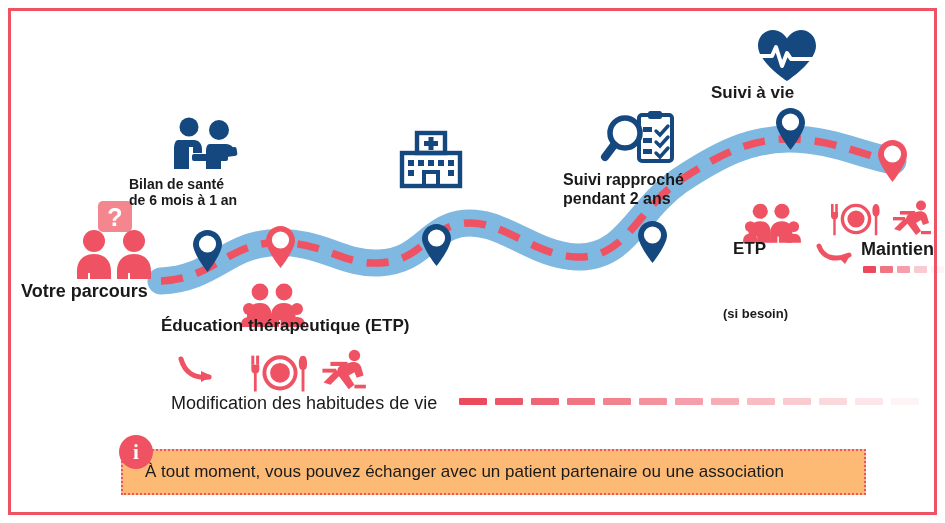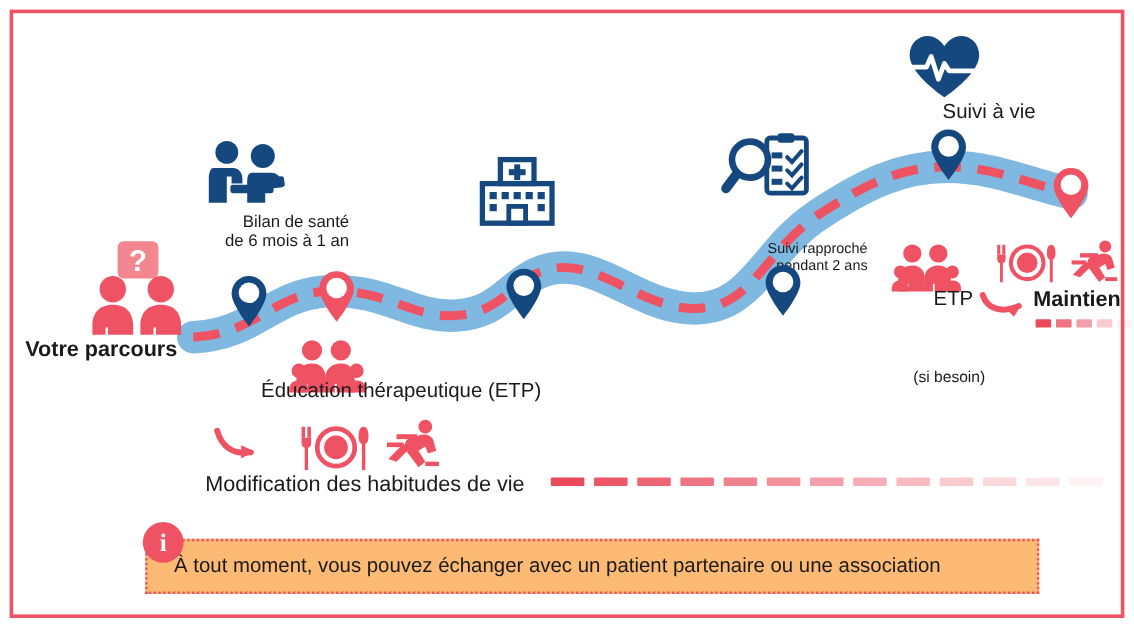--- a/index.html
+++ b/index.html
@@ -17,21 +17,21 @@
     background: #ffffff;
   }
   #canvas { position: absolute; left: 0; top: 0; width: 929px; height: 507px; }
   .abs { position: absolute; }
   .lbl {
     position: absolute;
     color: #1a1a1a;
     line-height: 1.16;
     white-space: pre;
   }
-  .lbl.ctr { text-align: right; }
+  .lbl.ctr { text-align: left; font-weight: bold; }
   .bold { font-weight: bold; }
   svg { display: block; overflow: visible; }
   .ic { position: absolute; }
   .dashrow { position: absolute; display: flex; align-items: center; }
   .dashrow i { display: block; height: 7px; border-radius: 1px; }
 </style>
 </head>
 <body>
 
 <div id="frame">
@@ -129,21 +129,21 @@
         <rect x="40" y="16" width="9" height="5" fill="#14487f"></rect>
         <rect x="40" y="27" width="9" height="5" fill="#14487f"></rect>
         <rect x="40" y="38" width="9" height="5" fill="#14487f"></rect>
         <path d="M53 20 l4 4 l8 -9" fill="none" stroke="#14487f" stroke-width="3.4" stroke-linecap="round"></path>
         <path d="M53 31 l4 4 l8 -9" fill="none" stroke="#14487f" stroke-width="3.4" stroke-linecap="round"></path>
         <path d="M53 42 l4 4 l8 -9" fill="none" stroke="#14487f" stroke-width="3.4" stroke-linecap="round"></path>
         <circle cx="22" cy="22" r="15" fill="#ffffff" stroke="#14487f" stroke-width="5.5"></circle>
         <path d="M11 34 L2 46" stroke="#14487f" stroke-width="8" stroke-linecap="round"></path>
       </svg>
     </div>
-    <div class="lbl ctr" style="left: 552px; top: 160px; width: 160px; font-size: 12px; white-space: pre-line; margin-top: 30px;">Suivi rapproché
+    <div class="lbl ctr" style="left: 552px; top: 160px; width: 160px; font-size: 16px; white-space: pre-line;">Suivi rapproché
 pendant 2 ans</div>
     <div class="ic" style="left:626px;top:209px;">
       <svg width="31" height="44" viewBox="0 0 31 44" aria-hidden="true">
         <path d="M15.5 1 C7.5 1 1 7.5 1 15.6 C1 25 15.5 43 15.5 43 C15.5 43 30 25 30 15.6 C30 7.5 23.5 1 15.5 1 Z" fill="#14487f"></path>
         <circle cx="15.5" cy="15" r="8.6" fill="#ffffff"></circle>
       </svg>
     </div>
 
     <div class="ic" style="left:745px;top:18px;">
       <svg width="62" height="56" viewBox="0 0 62 56" aria-hidden="true">

